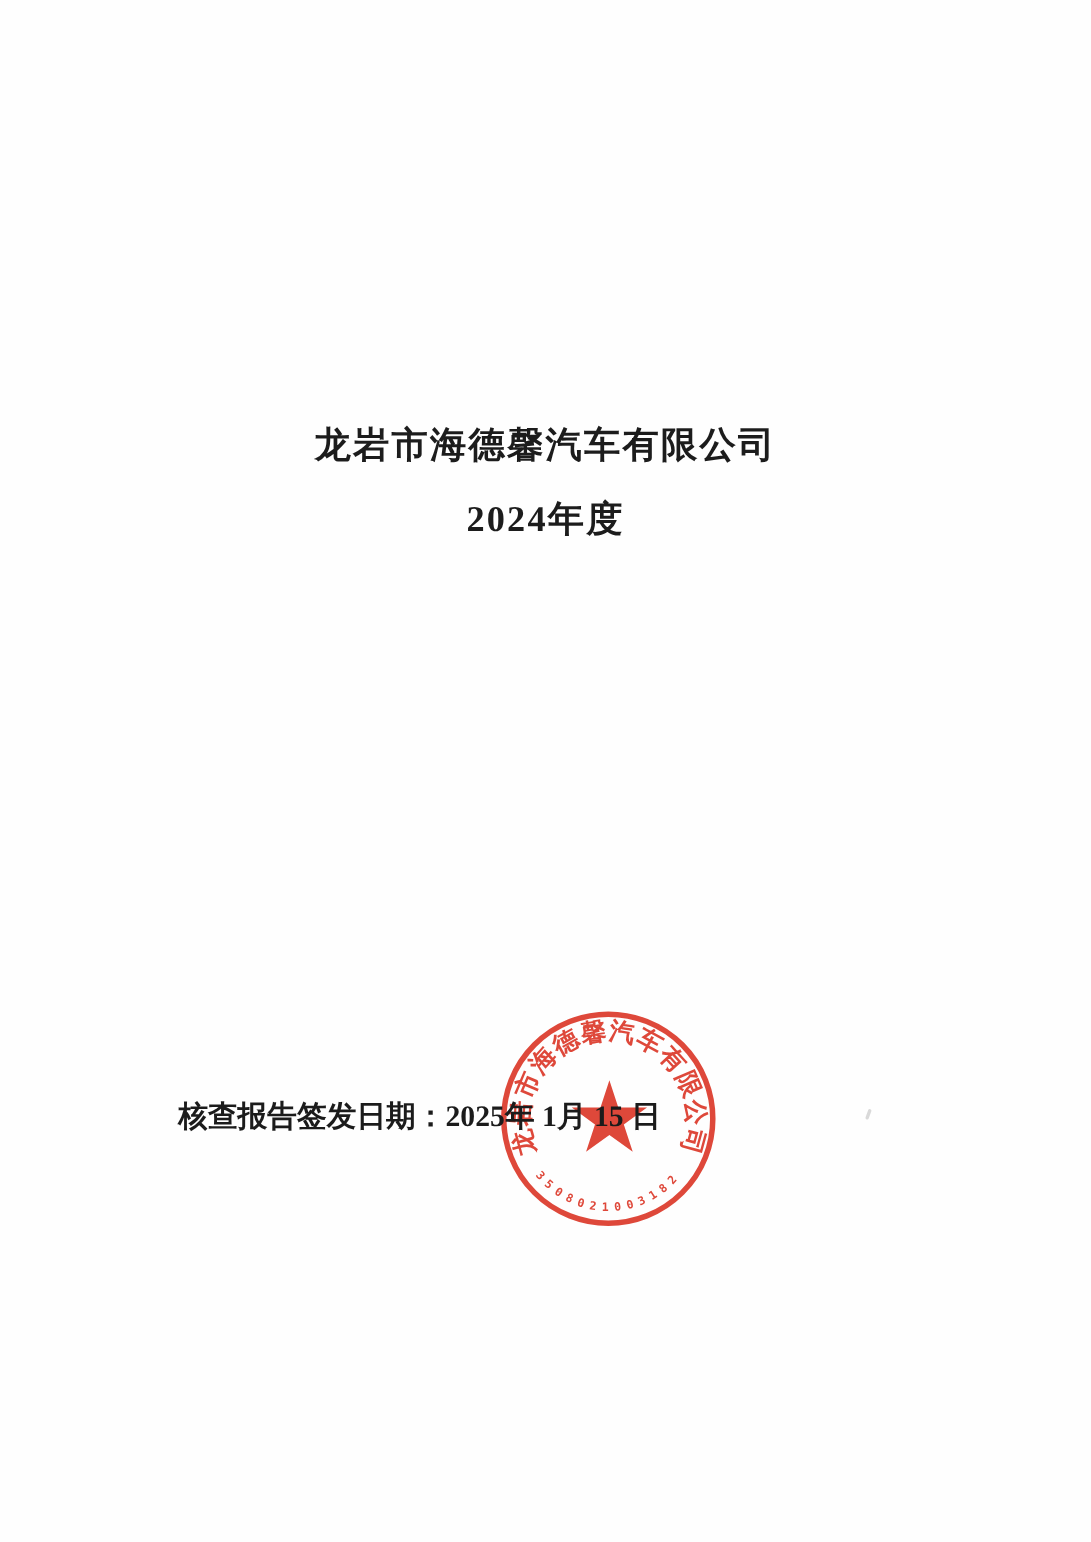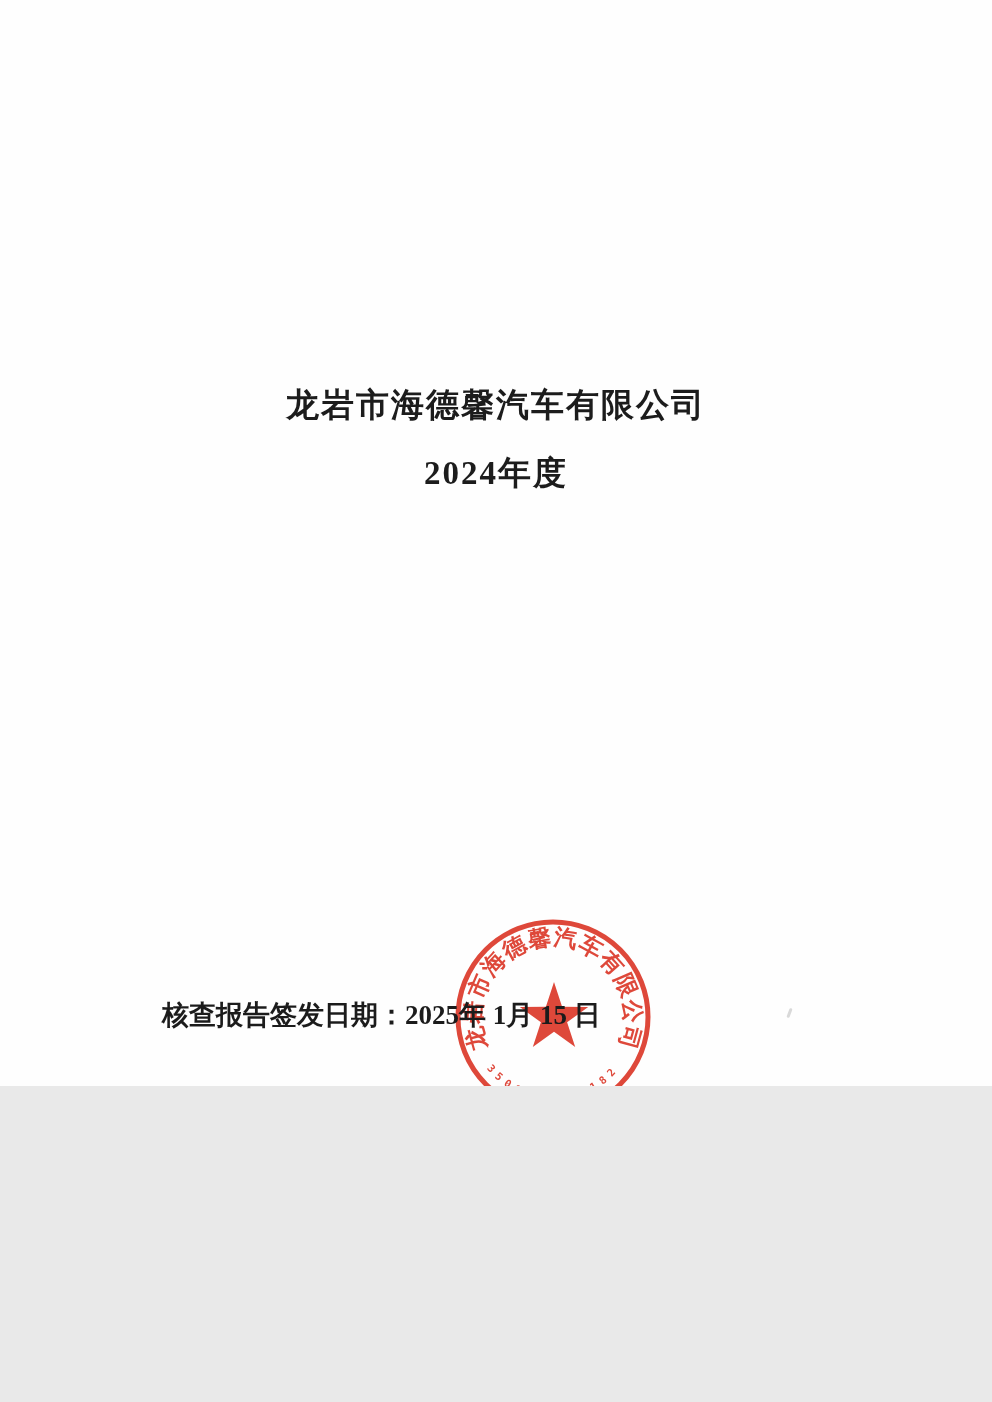--- a/index.html
+++ b/index.html
@@ -3,21 +3,21 @@
 <meta charset="utf-8">
 <style>
   html, body {
     margin: 0;
     padding: 0;
     background: #e9e9e9;
   }
   .page {
     position: relative;
     width: 992px;
-    height: 1086px;
+    height: 1402px;
     margin: 0 auto;
     background: #fefefe;
     overflow: hidden;
     font-family: "Liberation Serif", "DejaVu Serif", serif;
   }
   
   .title-block {
     position: absolute;
     top: 388px;
     left: 0;

